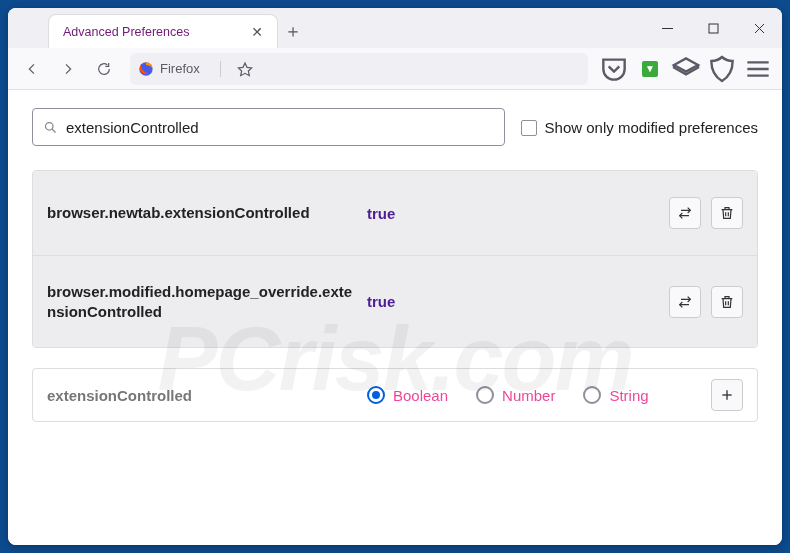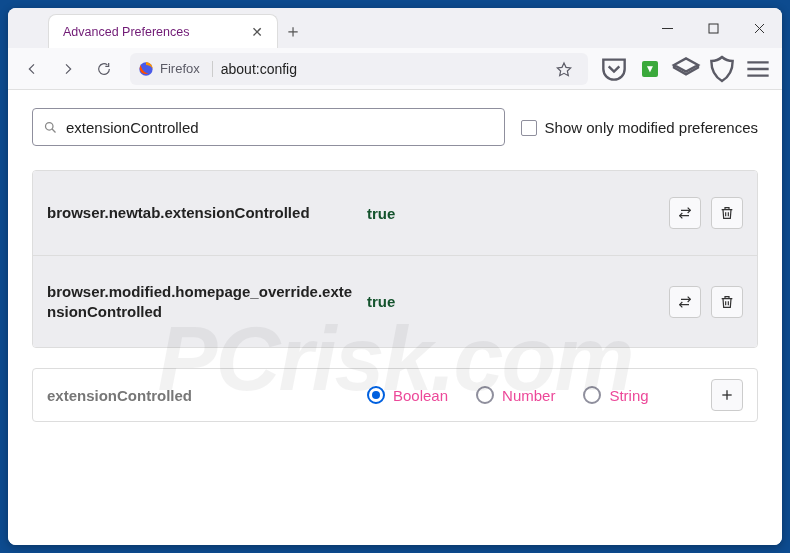--- a/index.html
+++ b/index.html
@@ -15,21 +15,21 @@
   .winspace { flex: 1; }
   .wincontrols { display: flex; align-items: center; }
   .winbtn { width: 46px; height: 40px; display: flex; align-items: center; justify-content: center; color: #333; cursor: pointer; }
   .winbtn svg { width: 11px; height: 11px; }
   
   
   .toolbar { height: 42px; display: flex; align-items: center; padding: 0 8px; gap: 4px; background: #f9f9fb; border-bottom: 1px solid #e0e0e0; }
   .tbtn { width: 32px; height: 30px; display: flex; align-items: center; justify-content: center; color: #5b5b66; border-radius: 4px; cursor: pointer; }
   .tbtn svg { width: 16px; height: 16px; stroke: currentColor; fill: none; stroke-width: 1.8; }
   .urlbar { flex: 1; height: 32px; background: #f0f0f4; border-radius: 6px; display: flex; align-items: center; padding: 0 8px; margin: 0 6px; }
-  .url-identity { display: flex; align-items: center; gap: 6px; padding-right: 12px; border-right: 1px solid #ccc; margin-right: 8px; }
+  .url-identity { display: flex; align-items: center; gap: 6px; padding-right: 20px; border-right: 1px solid #ccc; margin-right: 8px; }
   .ff-logo { width: 16px; height: 16px; }
   .url-id-text { font-size: 13px; color: #5b5b66; }
   .url-text { flex: 1; font-size: 14px; color: #222; }
   .star { color: #5b5b66; }
   .ticon { width: 32px; height: 30px; display: flex; align-items: center; justify-content: center; color: #5b5b66; cursor: pointer; }
   .ext-green { width: 16px; height: 16px; background: #3ba93b; border-radius: 2px; display:flex; align-items:center; justify-content:center; color:#fff; font-size:10px; }
   
   
   .content { flex: 1; background: #fff; padding: 18px 24px; position: relative; }
   .searchrow { display: flex; align-items: center; gap: 16px; margin-bottom: 24px; }
@@ -38,21 +38,21 @@
   .searchbox-text { font-size: 15px; color: #222; }
   .checkrow { display: flex; align-items: flex-end; gap: 8px; }
   .chk { width: 16px; height: 16px; border: 1px solid #8f8f9d; border-radius: 2px; }
   .chklabel { font-size: 15px; color: #222; }
   
   .preflist { border: 1px solid #ddd; border-radius: 4px; overflow: hidden; margin-bottom: 20px; }
   .prefrow { display: flex; align-items: center; padding: 26px 14px; min-height: 48px; gap: 10px; }
   .prefrow.mod { background: #ededf0; }
   .prefrow + .prefrow { border-top: 1px solid #ddd; }
   .prefname { font-size: 15px; font-weight: 700; color: #222; width: 310px; word-break: break-all; line-height: 1.3; }
-  .prefval { font-size: 15px; font-weight: 700; color: #14532d; flex: 1; }
+  .prefval { font-size: 15px; font-weight: 700; color: #4c1d95; flex: 1; }
   .iconbtn { width: 32px; height: 32px; border: 1px solid #ccc; border-radius: 4px; background: #f9f9fb; display: flex; align-items: center; justify-content: center; cursor: pointer; color: #333; }
   .iconbtn svg { width: 16px; height: 16px; }
   
   .addrow { border: 1px solid #ddd; border-radius: 4px; display: flex; align-items: center; padding: 10px 14px; min-height: 52px; gap: 10px; }
   .addname { font-size: 15px; font-weight: 700; color: #777; width: 310px; }
   .radios { flex: 1; display: flex; gap: 28px; align-items: center; }
   .radio { display: flex; align-items: center; gap: 8px; cursor: pointer; }
   .rcircle { width: 18px; height: 18px; border: 2px solid #8f8f9d; border-radius: 50%; display: flex; align-items: center; justify-content: center; }
   .rcircle.sel { border-color: #0060df; }
   .rdot { width: 8px; height: 8px; background: #0060df; border-radius: 50%; }
@@ -112,21 +112,20 @@
       </div>
     <div class="urlbar">
       <div class="url-identity">
         <svg class="ff-logo" viewBox="0 0 24 24">
             <circle cx="12" cy="12" r="10" fill="#4a5ae8"></circle>
             <path d="M12 2c5 0 10 4 10 10 0 0-2-6-10-6" fill="#ff9400"></path>
             <path d="M4 6c-2 3-2 8 1 11 3 3 8 3 11 1-4 1-10-3-12-12z" fill="#ff4f00"></path>
           </svg>
         <span class="url-id-text">Firefox</span>
       </div>
-      <span class="url-text">about:config</span>
       <div class="tbtn star">
           <svg viewBox="0 0 24 24">
             <polygon points="12 3 15 9.5 22 10.3 17 15 18.5 22 12 18.5 5.5 22 7 15 2 10.3 9 9.5"></polygon>
           </svg>
         </div>
     </div>
     <div class="ticon">
         <svg viewBox="0 0 24 24" fill="none" stroke="currentColor" stroke-width="1.8">
           <path d="M4 5h16v7a8 8 0 0 1-16 0z"></path>
           <polyline points="8 10 12 14 16 10"></polyline>

